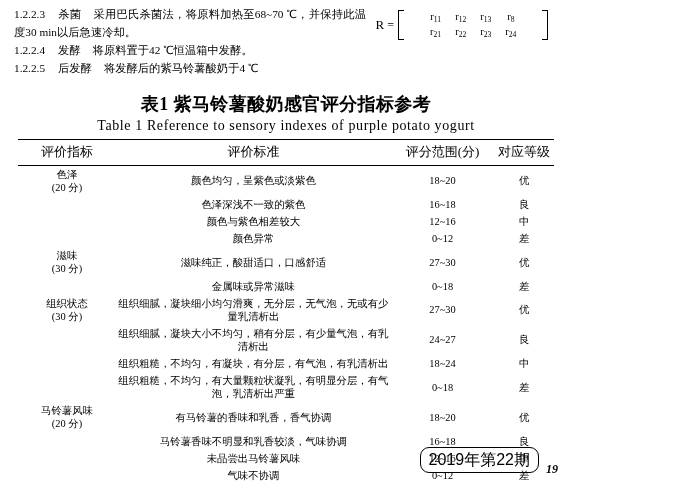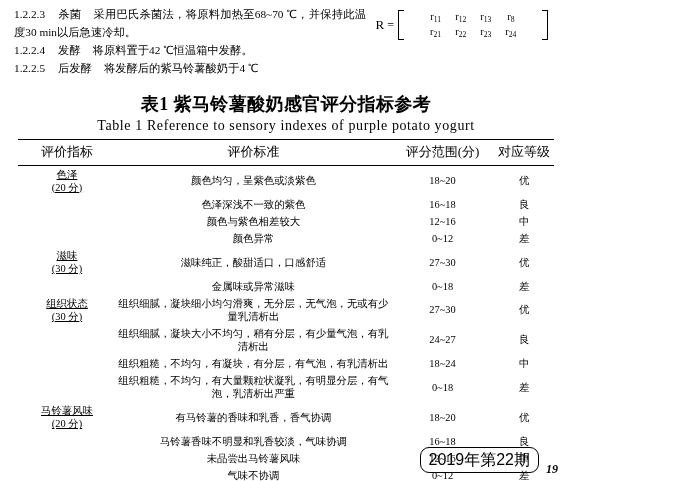--- a/index.html
+++ b/index.html
@@ -138,21 +138,20 @@
     font-size: 10.4px;
     line-height: 13px;
   }
   table.data tbody tr.last td {
     border-bottom: 1.4px solid #000;
     padding-bottom: 3px;
   }
   td.col-index {
     width: 108px;
     white-space: nowrap;
-    text-decoration: underline;
   }
   td.col-crit {
     width: 330px;
   }
   td.col-range {
     width: 120px;
     white-space: nowrap;
   }
   td.col-grade {
     width: 70px;

